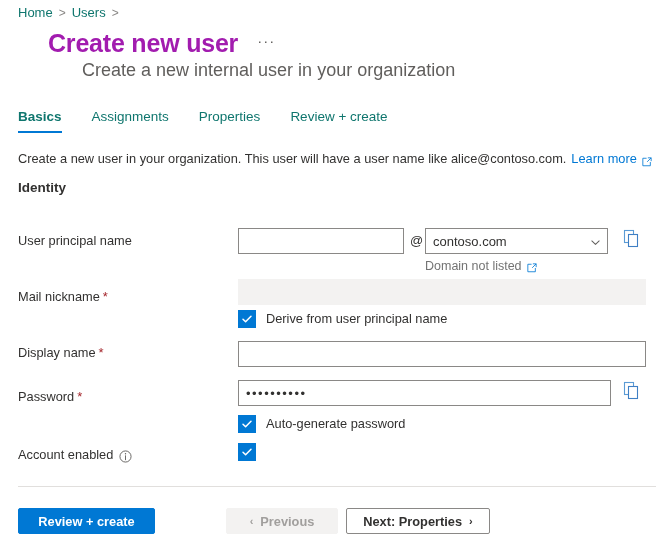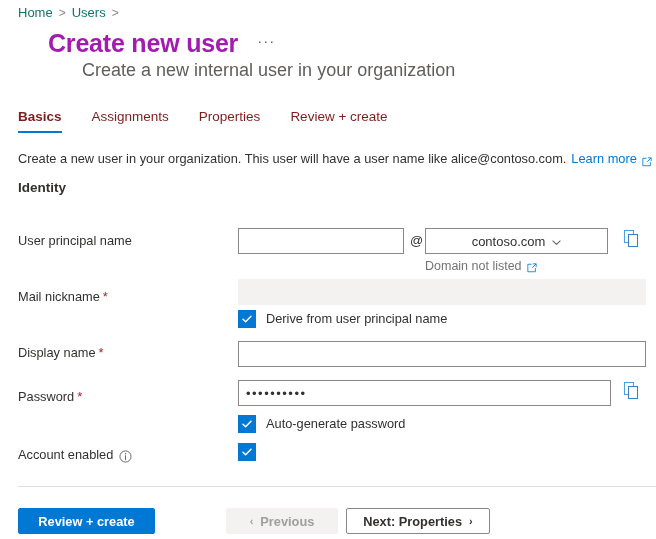--- a/index.html
+++ b/index.html
@@ -92,21 +92,21 @@
     position: absolute;
     left: 18px;
     top: 103px;
     display: flex;
     align-items: flex-end;
     height: 30px;
   }
   .tab {
     position: relative;
     font-size: 13.5px;
-    color: #7f1d1d;
+    color: #0f766e;
     padding: 0 0 7px 0;
     margin-right: 30px;
     cursor: pointer;
     white-space: nowrap;
     line-height: 18px;
   }
   .tab.active { font-weight: 700; }
   .tab.active::after {
     content: "";
     position: absolute;
@@ -371,21 +371,21 @@
 
 <div class="section-heading">Identity</div>
 
 <div class="form">
 
   <div class="field-label" style="top:8px;">
     <span>User principal name</span>
   </div>
   <input class="txt" style="left: 238px; top: 3px; width: 166px;" type="text" placeholder="" value="">
   <span class="at-sign" style="left:410px; top:3px;">@</span>
-  <div class="combo" style="left:425px; top:3px; width:183px;justify-content:center;">
+  <div class="combo" style="left:425px; top:3px; width:183px;">
     <span>contoso.com</span>
     <span class="chev">
       <svg width="11" height="11" viewBox="0 0 12 12" fill="none">
         <path d="M2 4.3L6 8.1L10 4.3" stroke="#605e5c" stroke-width="1.1" stroke-linecap="round" stroke-linejoin="round"></path>
       </svg>
     </span>
   </div>
   <div class="copy-btn" style="left:623px; top:4px;">
     <svg width="18" height="20" viewBox="0 0 18 20" fill="none">
       <rect x="1.5" y="1.5" width="9" height="12" stroke="#5b9bd5" stroke-width="1.1" fill="#ffffff"></rect>

